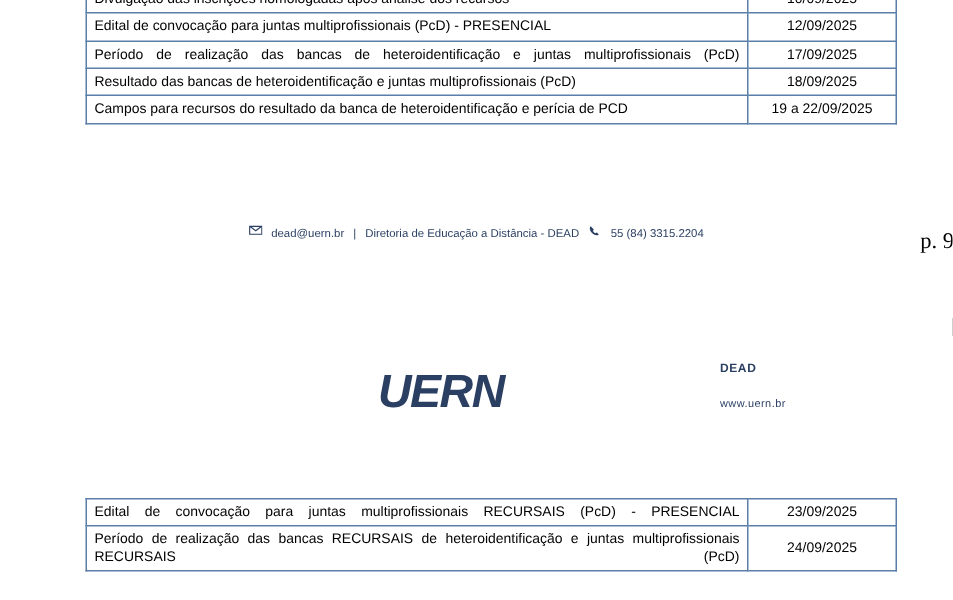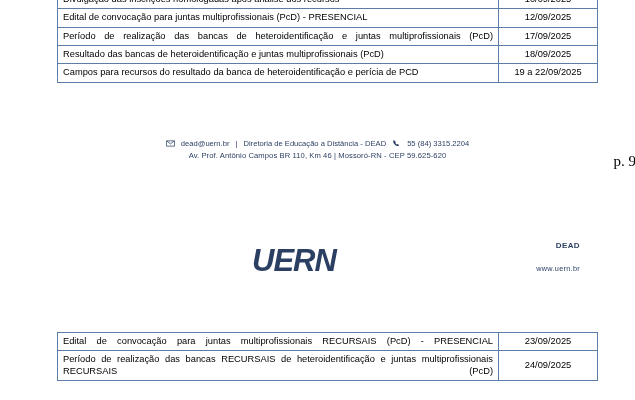--- a/index.html
+++ b/index.html
@@ -81,22 +81,23 @@
     top: 138px;
     width: 635px;
     text-align: center;
     font-size: 7.6px;
     color: #2b3f63;
     line-height: 1.45;
   }
   .footer .line1 {
     display: flex;
     justify-content: center;
-    align-items: center;
+    align-items: flex-start;
     gap: 6px;
+    margin-top: 12px;
   }
   .footer .line2 {
     margin-top: 1px;
     letter-spacing: 0.1px;
   }
   .mailicon, .phoneicon {
     display: inline-block;
     vertical-align: middle;
     line-height: 0;
   }
@@ -118,21 +119,21 @@
     left: 252px;
     top: 36px;
     width: 136px;
     height: 34px;
   }
   .logo svg { display:block; }
   .dead-block {
     position: absolute;
     left: 480px;
     top: 33px;
-    text-align: right;
+    text-align: left;
     width: 100px;
   }
   .dead-block .dead {
     font-size: 8px;
     font-weight: bold;
     color: #2b3f63;
     letter-spacing: 0.4px;
   }
   .dead-block .site {
     font-size: 7.3px;
@@ -188,21 +189,20 @@
       <span>dead@uern.br</span>
       <span class="footer-sep">|</span>
       <span>Diretoria de Educação a Distância - DEAD</span>
       <span class="phoneicon">
         <svg width="9" height="9" viewBox="0 0 10 10">
           <path d="M2 1 C1 2 1 4 3 6 C5 8 7 8 8 7 L6.6 5.6 L5.3 6.2 C4.6 5.7 4.1 5.2 3.7 4.5 L4.3 3.3 Z" fill="#2b3f63"></path>
         </svg>
       </span>
       <span>55 (84) 3315.2204</span>
     </div>
-    <div class="line2">Av. Prof. Antônio Campos BR 110, Km 46 | Mossoró-RN - CEP 59.625-620</div>
   </div>
 
   <div class="pagenum">p. 9</div>
 </div>
 
 <div class="gap-band"></div>
 
 <div class="page page-two">
 
   <div class="logo">

